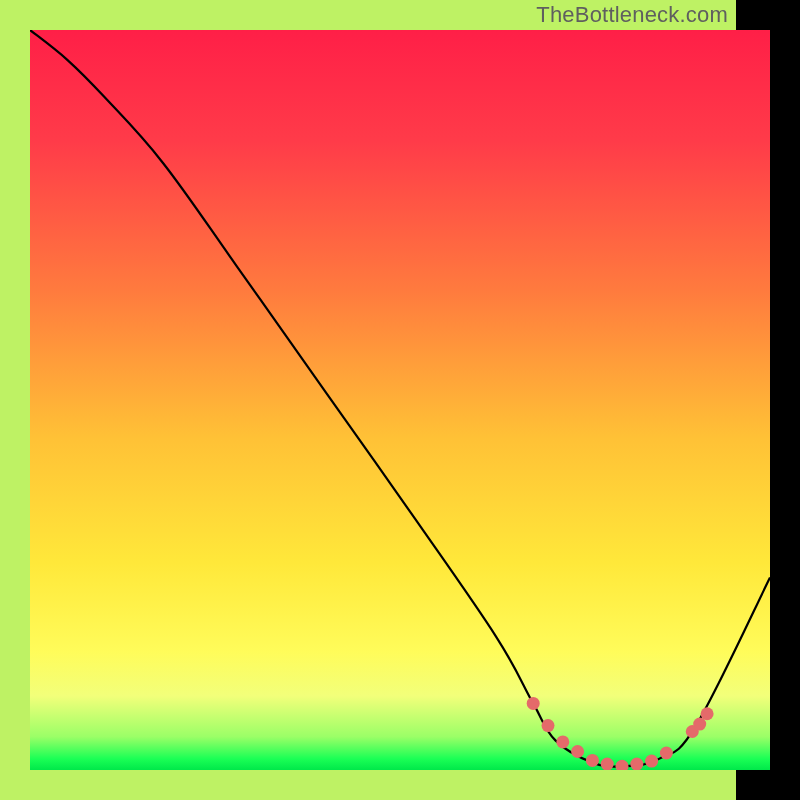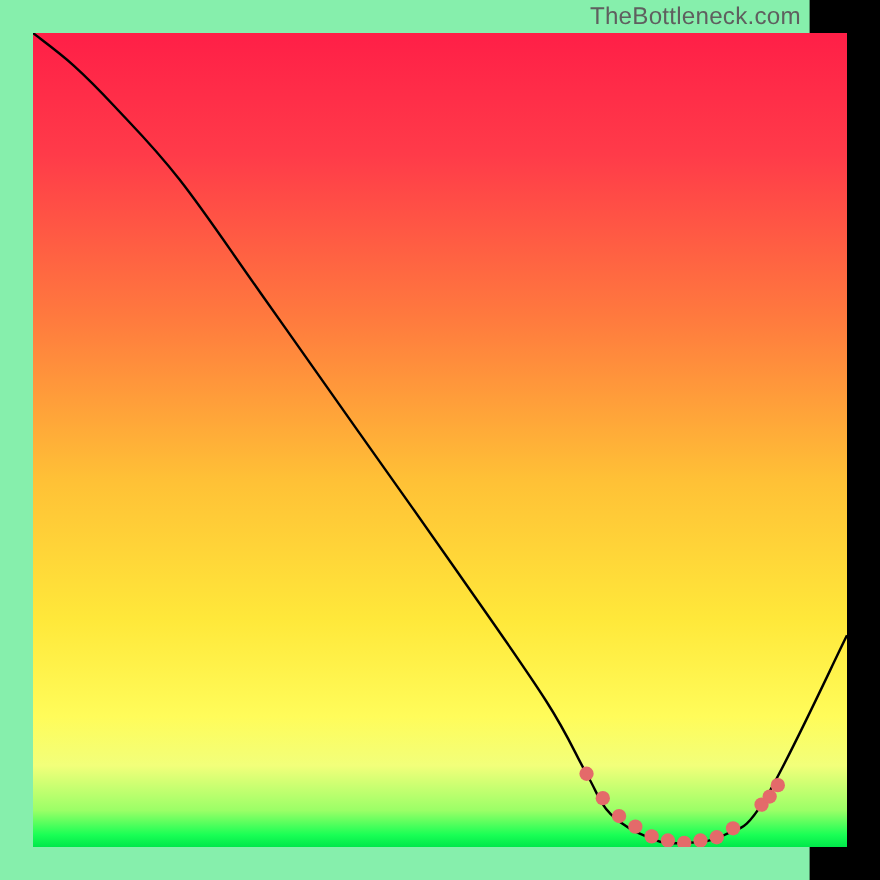--- a/index.html
+++ b/index.html
@@ -8,21 +8,21 @@
     background: #000;
     width: 800px;
     height: 800px;
     overflow: hidden;
     font-family: Arial, Helvetica, sans-serif;
   }
   .frame {
     position: relative;
     width: 736px;
     height: 800px;
-    background: #86efac;
+    background: #bef264;
   }
   .watermark {
     position: absolute;
     top: 2px;
     right: 8px;
     color: #5f5f5f;
     font-size: 22px;
     letter-spacing: 0.2px;
     z-index: 10;
   }

